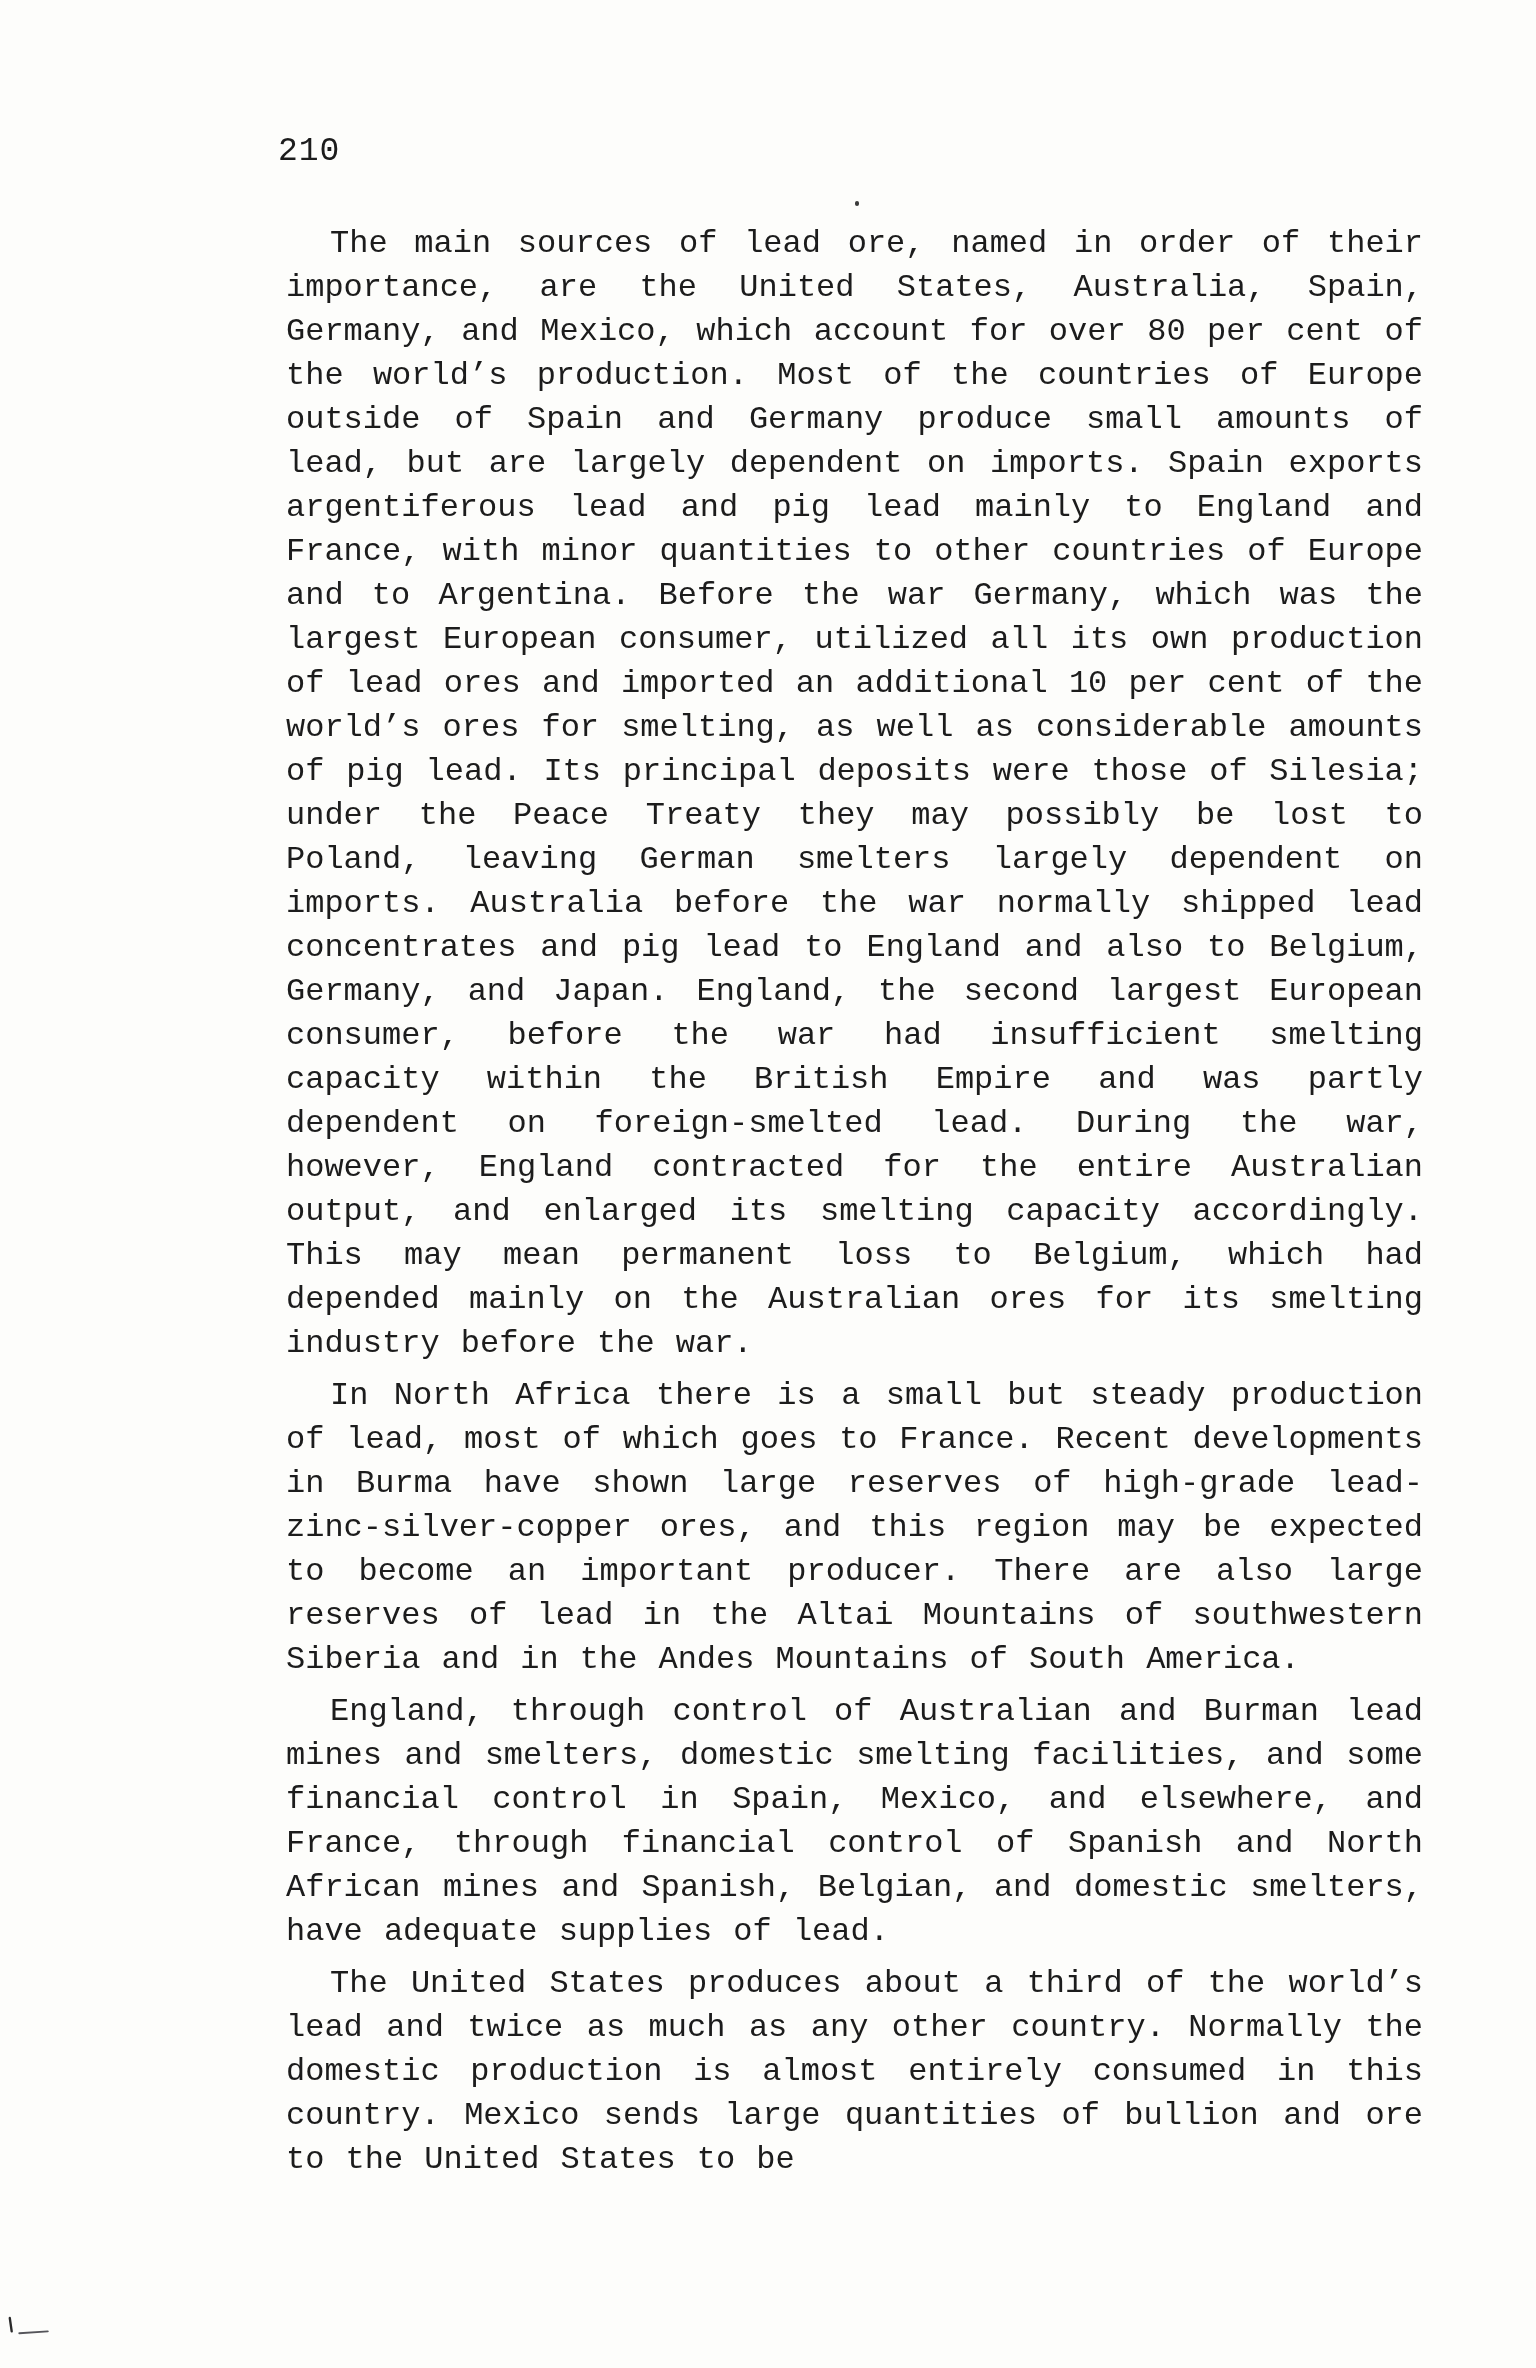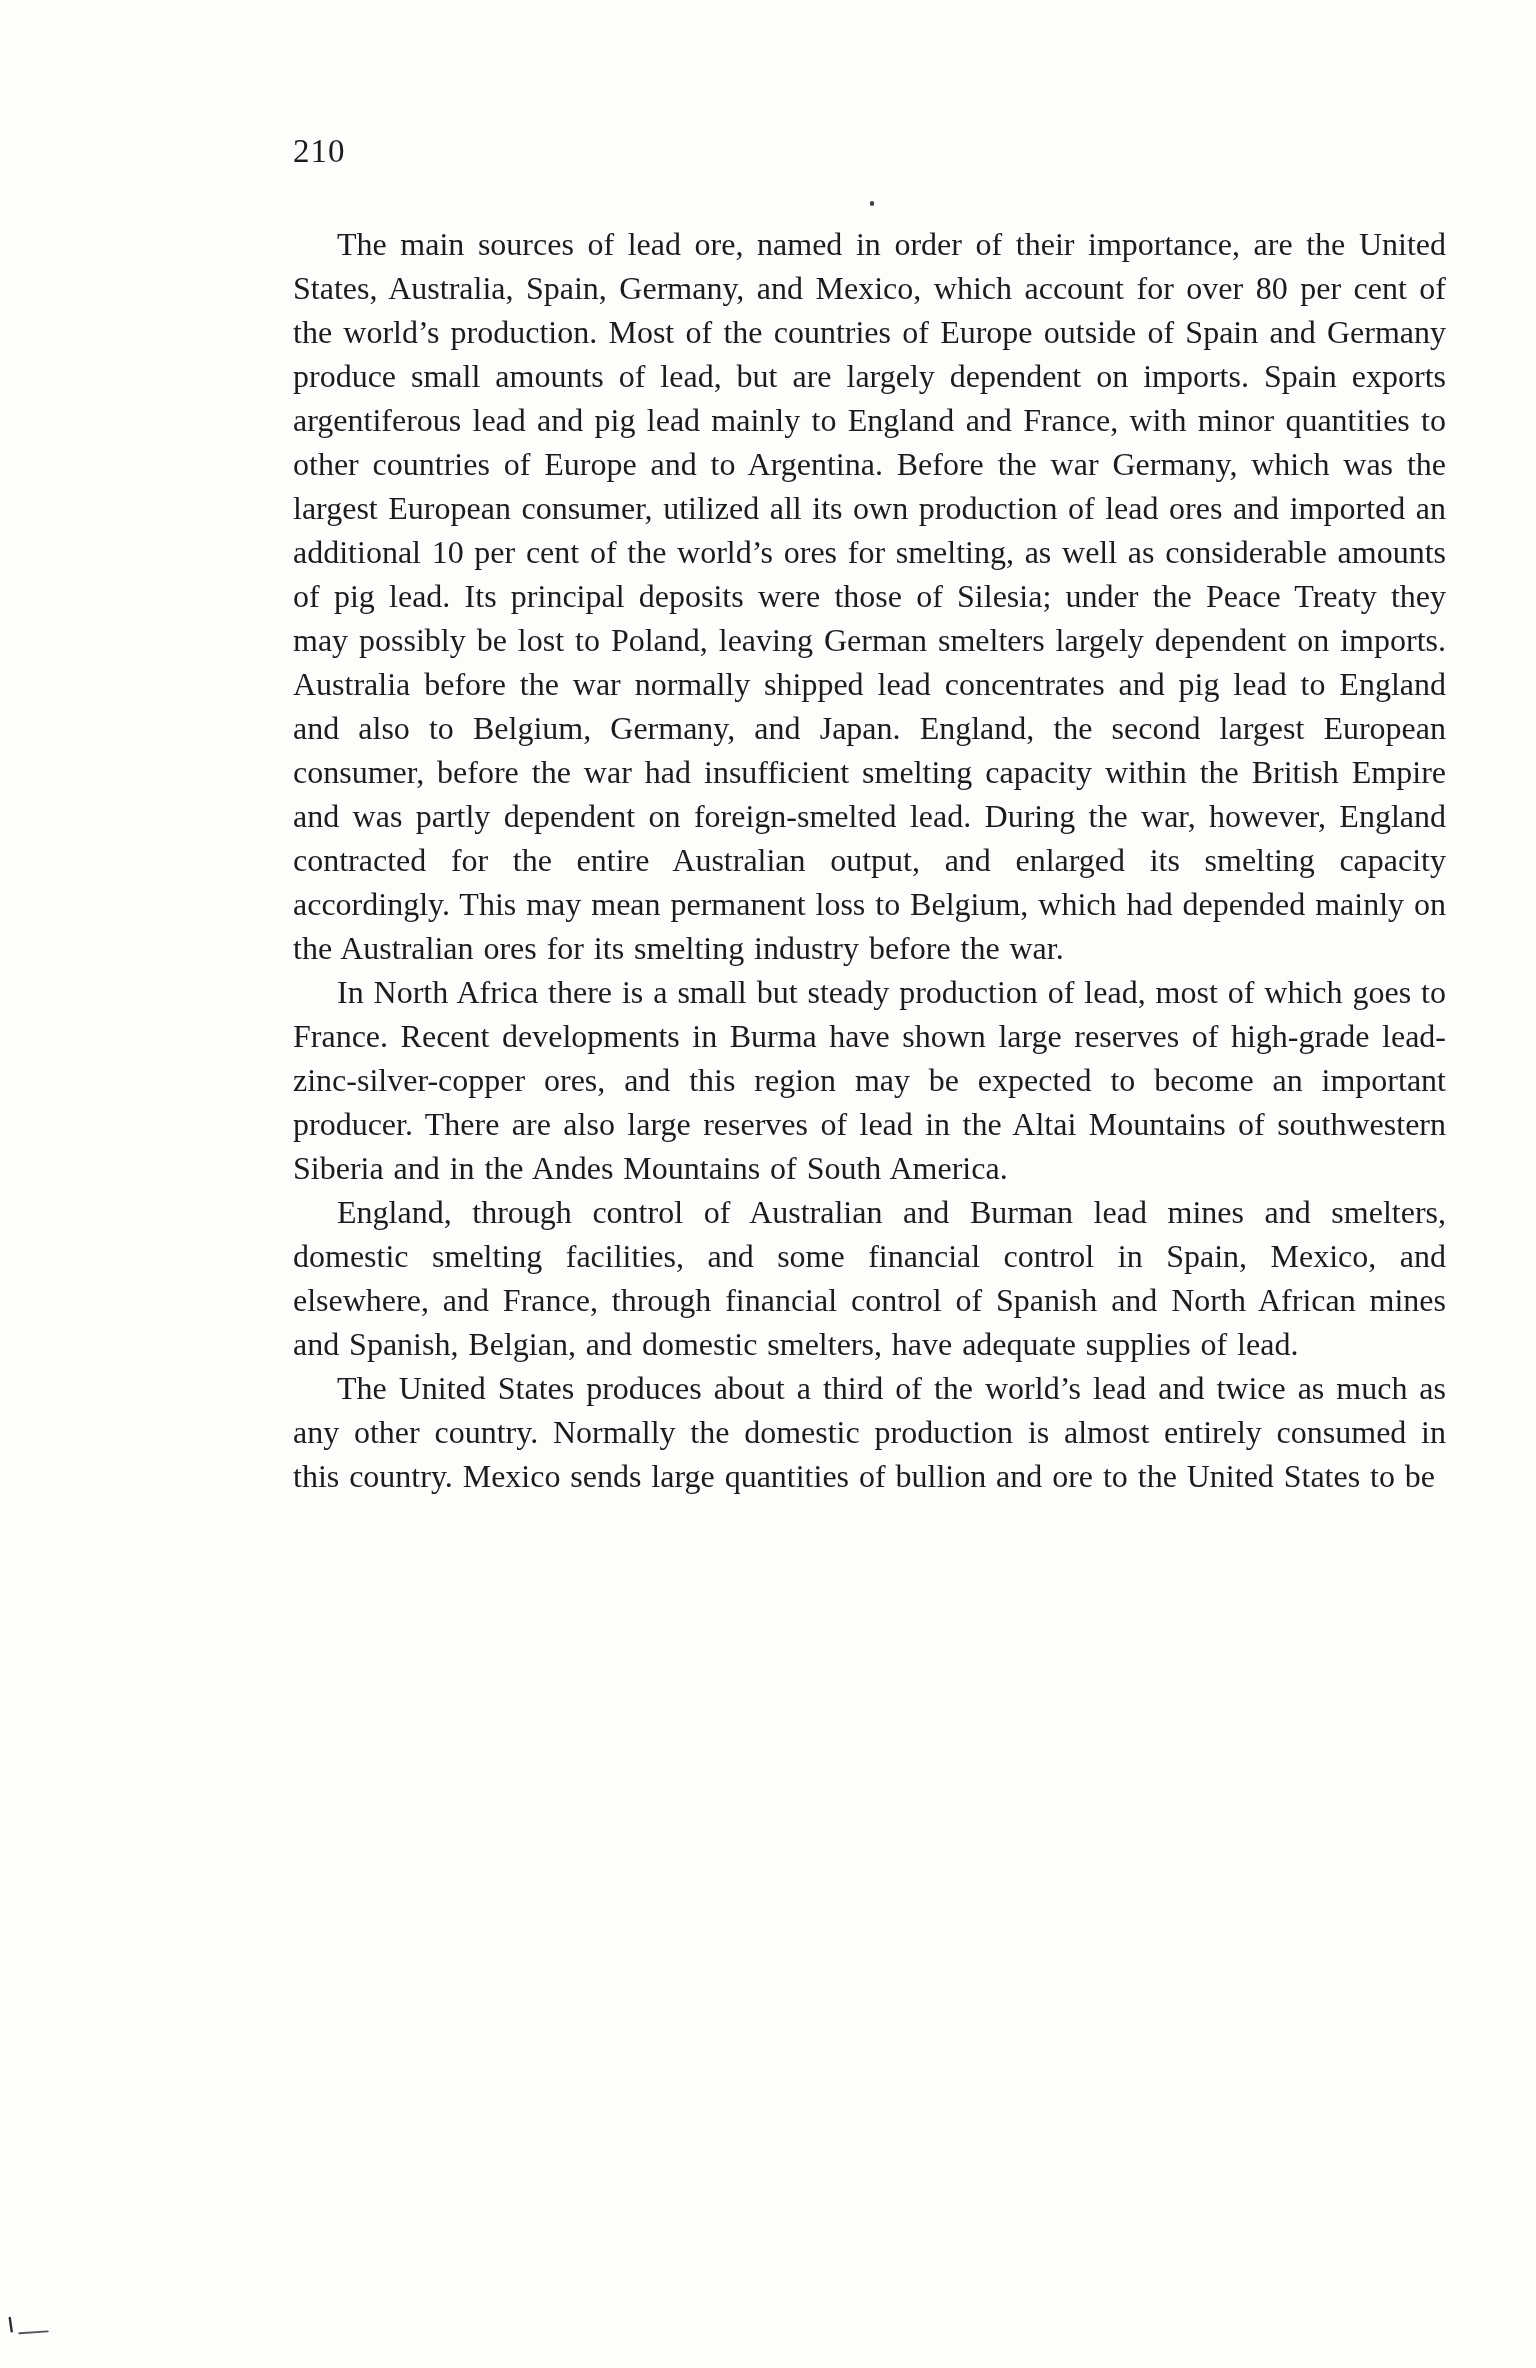--- a/index.html
+++ b/index.html
@@ -14,23 +14,24 @@
     height: 2368px;
     margin: 0 auto;
     background: #fdfdfb;
     color: #1c1c1c;
     font-family: "Liberation Serif", "DejaVu Serif", serif;
     overflow: hidden;
   }
 
   .content {
     position: absolute;
-    left: 293px;
+    left: 278px;
     top: 133px;
     width: 1153px;
+    font-family: Liberation Mono, monospace;
   }
 
   .running-header {
     position: relative;
     height: 53px;
     margin-bottom: 36px;
   }
 
   .page-number {
     position: absolute;
@@ -61,21 +62,21 @@
     border-radius: 50%;
     background: #3a3a3a;
   }
 
   .text-block p {
     font-size: 32px;
     line-height: 44px;
     text-align: justify;
     text-indent: 44px;
     word-spacing: 1.9px;
-    margin: 0;
+    margin: 8px;
   }
 
   .pen-mark {
     position: absolute;
     left: 5.7px;
     bottom: 27px;
     width: 57px;
     height: 25px;
   }
 

